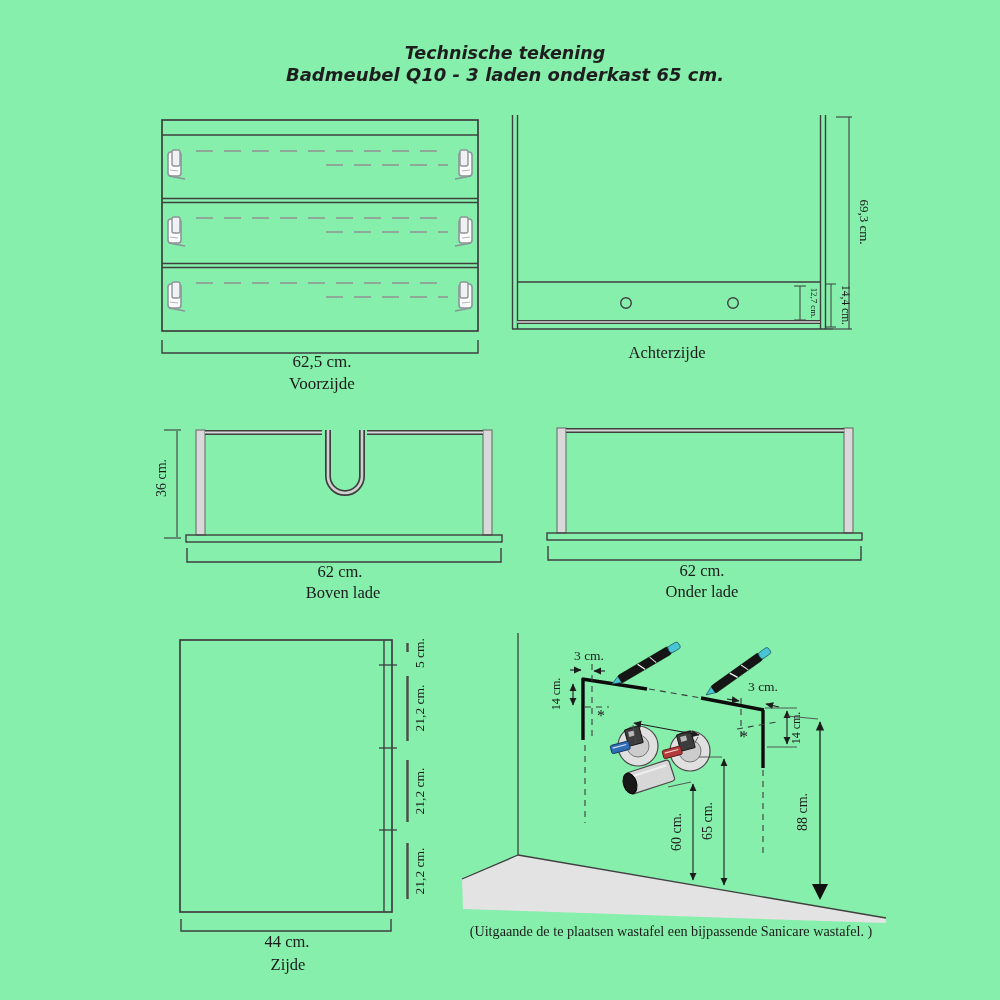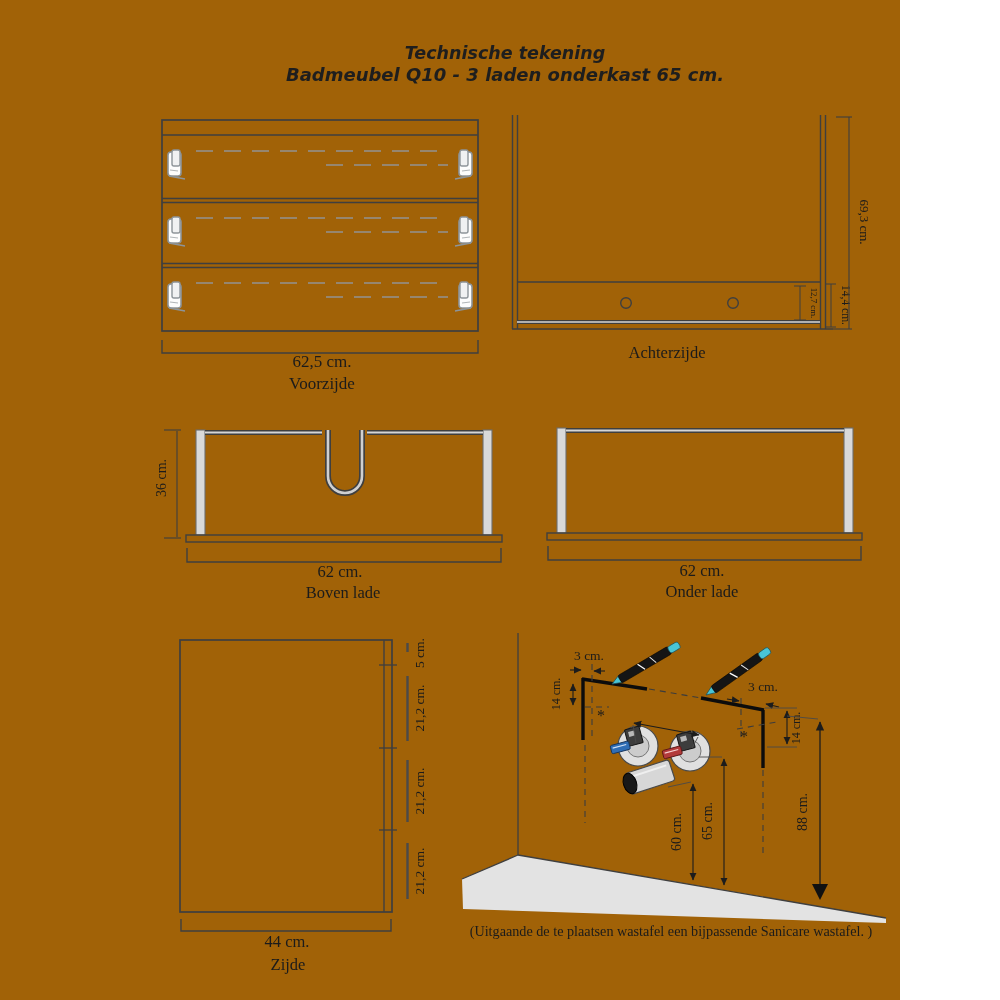--- a/index.html
+++ b/index.html
@@ -1,20 +1,20 @@
 <!DOCTYPE html>
 <html style="--line-color: #3f3f3f; --panel-fill: #d9d9d9; --floor-fill: #e3e3e3; --pen-accent: #49c5d6; --valve-cold: #2f6db5; --valve-hot: #b23a3a;"><head>
 <meta charset="utf-8">
 <style>
   :root{
     --line-color:#3f3f3f; --ink:#1b1b1b; --panel-fill:#d9d9d9; --floor-fill:#e3e3e3;
     --pen-accent:#49c5d6; --valve-cold:#2f6db5; --valve-hot:#b23a3a;
   }
   html,body{margin:0;padding:0;background:#fff;}
-  .page{position:relative;width:900px;height:1000px;background:#a16207;overflow:hidden;
+  .page{position:relative;width:1000px;height:1000px;background:#86efac;overflow:hidden;
         font-family:"Liberation Serif",serif;color:var(--ink);}
   .title{position:absolute;left:5px;top:42px;width:1000px;text-align:center;
          font-family:"DejaVu Sans",sans-serif;font-weight:bold;font-style:italic;
          color:#1e1e1e;line-height:22px;}
   .t1{font-size:17.5px;}
   .t2{font-size:18px;}
   svg{position:absolute;left:0;top:0;}
   .ln{stroke:var(--line-color);fill:none;}
   .dash{stroke:#939393;fill:none;stroke-dasharray:17 11;stroke-width:1.3;}
   .idash{stroke:#3c3c3c;fill:none;stroke-dasharray:6 5;stroke-width:1.1;}

